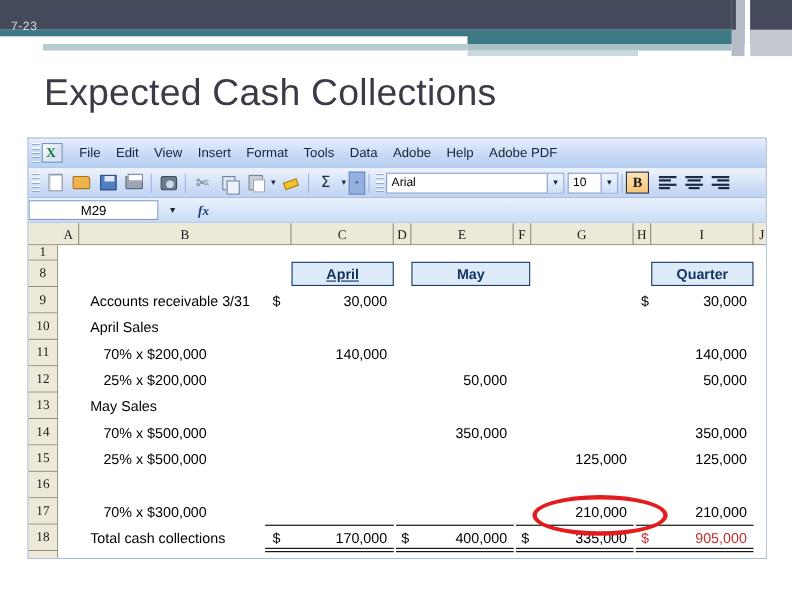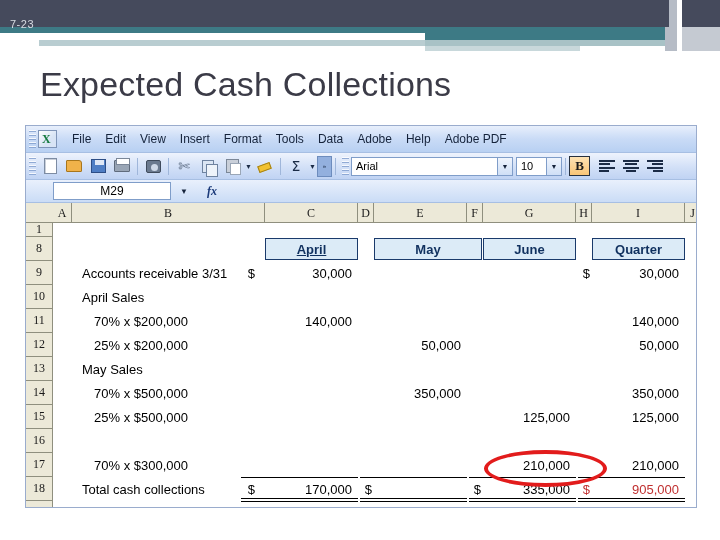--- a/index.html
+++ b/index.html
@@ -118,21 +118,21 @@
   .ico-align{ width:16px;height:12px; display:flex;flex-direction:column;justify-content:space-between;}
   .ico-align i{ display:block;height:2px;background:#1b2b46; }
 
   
   #formula-bar {
     height: 23px; width:100%;
     background: linear-gradient(to bottom,#e9f0fc,#cadcf6);
     display:flex; align-items:center; border-bottom:1px solid #a7bfe3;
   }
   #name-box {
-    width: 118px; height: 18px; margin-left: 27px; background:#fff;
+    width: 118px; height: 18px; background:#fff;
     border:1px solid #7f9dc9; display:flex;align-items:center;justify-content:center;
     font-size:12px; color:#000;
   }
   #name-box-arrow { width:26px;height:18px;display:flex;align-items:center;justify-content:center;
                     font-size:8px;color:#15233b; }
   #fx-icon { width:30px;height:18px;display:flex;align-items:center;justify-content:center;
              font-style:italic;font-weight:bold;font-size:12px;color:#1b3a7a;
              font-family:"Liberation Serif",serif; }
 
   
@@ -321,21 +321,20 @@
         <div class="row-h" style="top: 178px; height: 24px;">14</div>
         <div class="row-h" style="top: 202px; height: 24px;">15</div>
         <div class="row-h" style="top: 226px; height: 24px;">16</div>
         <div class="row-h" style="top: 250px; height: 24px;">17</div>
         <div class="row-h" style="top: 274px; height: 24px;">18</div>
         <div class="row-h" style="top: 298px; height: 24px;">19</div>
       </div>
     <div id="cells">
         <div class="hdr-box" style="left: 212px; width: 93px; top: 15px; text-decoration: underline;">April</div>
         <div class="hdr-box" style="left: 321px; width: 108px; top: 15px;">May</div>
-        <div class="hdr-box" style="left: 430px; width: 93px; top: 15px;">June</div>
         <div class="hdr-box" style="left: 539px; width: 93px; top: 15px;">Quarter</div>
         <div class="cell l" style="left: 19px; width: 193px; top: 38px; height: 24px; padding-left: 10px;">Accounts receivable 3/31</div>
         <div class="cell r" style="left: 212px; width: 93px; top: 38px; height: 24px; padding-right: 6px;">30,000</div>
         <div class="cell r" style="left: 19px; width: 193px; top: 38px; height: 24px; padding-right: 10px;">$</div>
         <div class="cell r" style="left: 539px; width: 93px; top: 38px; height: 24px; padding-right: 6px;">30,000</div>
         <div class="cell r" style="left: 523px; width: 16px; top: 38px; height: 24px; padding-right: 2px;">$</div>
         <div class="cell l" style="left: 19px; width: 193px; top: 62px; height: 24px; padding-left: 10px;">April Sales</div>
         <div class="cell l" style="left: 19px; width: 193px; top: 86px; height: 24px; padding-left: 22px;">70% x $200,000</div>
         <div class="cell r" style="left: 212px; width: 93px; top: 86px; height: 24px; padding-right: 6px;">140,000</div>
         <div class="cell r" style="left: 539px; width: 93px; top: 86px; height: 24px; padding-right: 6px;">140,000</div>
@@ -348,20 +347,21 @@
         <div class="cell r" style="left: 539px; width: 93px; top: 158px; height: 24px; padding-right: 6px;">350,000</div>
         <div class="cell l" style="left: 19px; width: 193px; top: 182px; height: 24px; padding-left: 22px;">25% x $500,000</div>
         <div class="cell r" style="left: 430px; width: 93px; top: 182px; height: 24px; padding-right: 6px;">125,000</div>
         <div class="cell r" style="left: 539px; width: 93px; top: 182px; height: 24px; padding-right: 6px;">125,000</div>
         <div class="cell l" style="left: 19px; width: 193px; top: 230px; height: 24px; padding-left: 22px;">70% x $300,000</div>
         <div class="cell r" style="left: 430px; width: 93px; top: 230px; height: 24px; padding-right: 6px;">210,000</div>
         <div class="cell r" style="left: 539px; width: 93px; top: 230px; height: 24px; padding-right: 6px;">210,000</div>
         <div class="cell l" style="left: 19px; width: 193px; top: 254px; height: 24px; padding-left: 10px;">Total cash collections</div>
         <div class="cell r" style="left: 212px; width: 93px; top: 254px; height: 24px; padding-right: 6px;">170,000</div>
         <div class="cell r" style="left: 19px; width: 193px; top: 254px; height: 24px; padding-right: 10px;">$</div>
+        <div class="cell r" style="left: 321px; width: 93px; top: 254px; height: 24px; padding-right: 6px;">400,000</div>
         <div class="cell r" style="left: 305px; width: 16px; top: 254px; height: 24px; padding-right: 2px;">$</div>
         <div class="cell r" style="left: 430px; width: 93px; top: 254px; height: 24px; padding-right: 6px;">335,000</div>
         <div class="cell r" style="left: 414px; width: 16px; top: 254px; height: 24px; padding-right: 2px;">$</div>
         <div class="cell r red" style="left: 539px; width: 93px; top: 254px; height: 24px; padding-right: 6px;">905,000</div>
         <div class="cell r red" style="left: 523px; width: 16px; top: 254px; height: 24px; padding-right: 2px;">$</div>
         <div class="topline" style="left: 188px; width: 117px; top: 254px;"></div>
         <div class="dblline" style="left: 188px; width: 117px; top: 275px;"></div>
         <div class="topline" style="left: 307px; width: 107px; top: 254px;"></div>
         <div class="dblline" style="left: 307px; width: 107px; top: 275px;"></div>
         <div class="topline" style="left: 416px; width: 107px; top: 254px;"></div>

